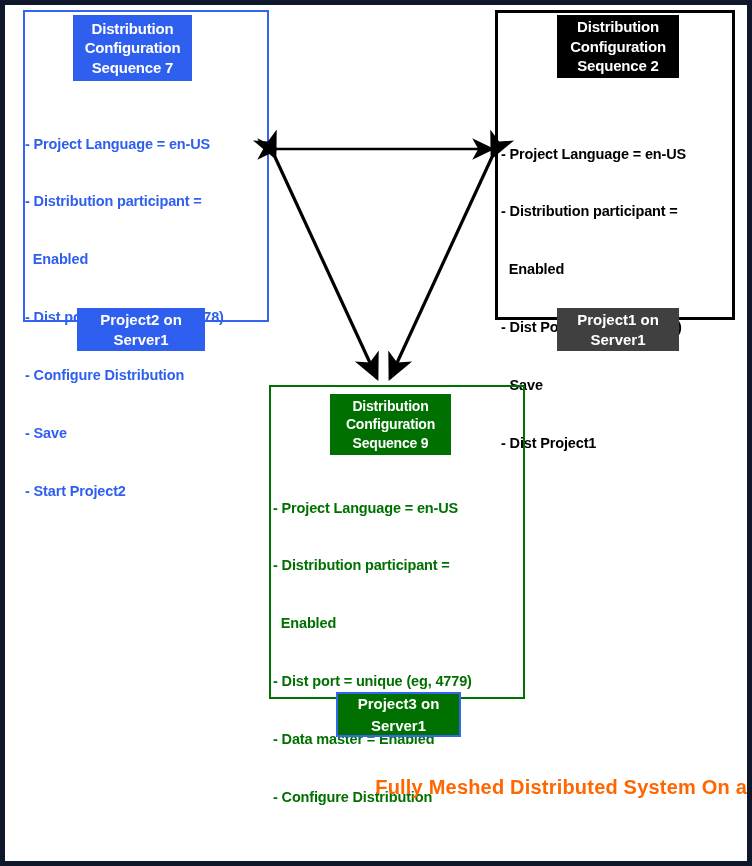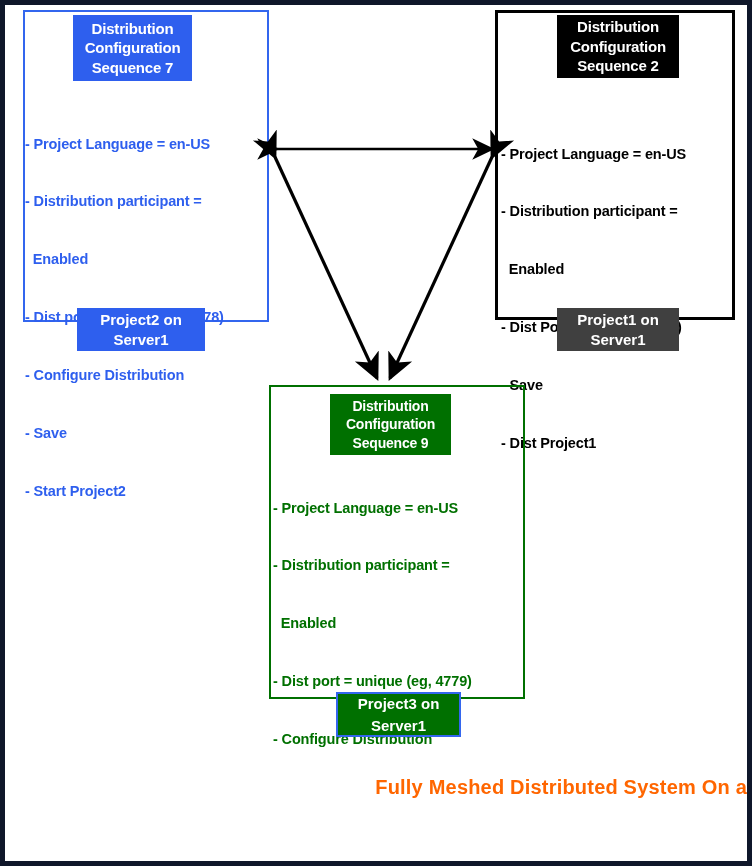--- a/index.html
+++ b/index.html
@@ -166,20 +166,21 @@
     <span>Distribution</span>
     <span>Configuration</span>
     <span>Sequence 9</span>
   </div>
 
   <div class="bullets bullets-green" style="left:268px; top:455px; width:248px;">
     <div>- Project Language = en-US</div>
     <div>- Distribution participant =</div>
     <div>  Enabled</div>
     <div>- Dist port = unique (eg, 4779)</div>
+    <div>- Data master = Enabled</div>
     <div>- Configure Distribution</div>
     
     
     
     
   </div>
 
   <div class="footlabel footlabel-green" style="left:331px; top:687px; width:125px; height:45px;">
     <span>Project3 on</span>
     <span>Server1</span>

